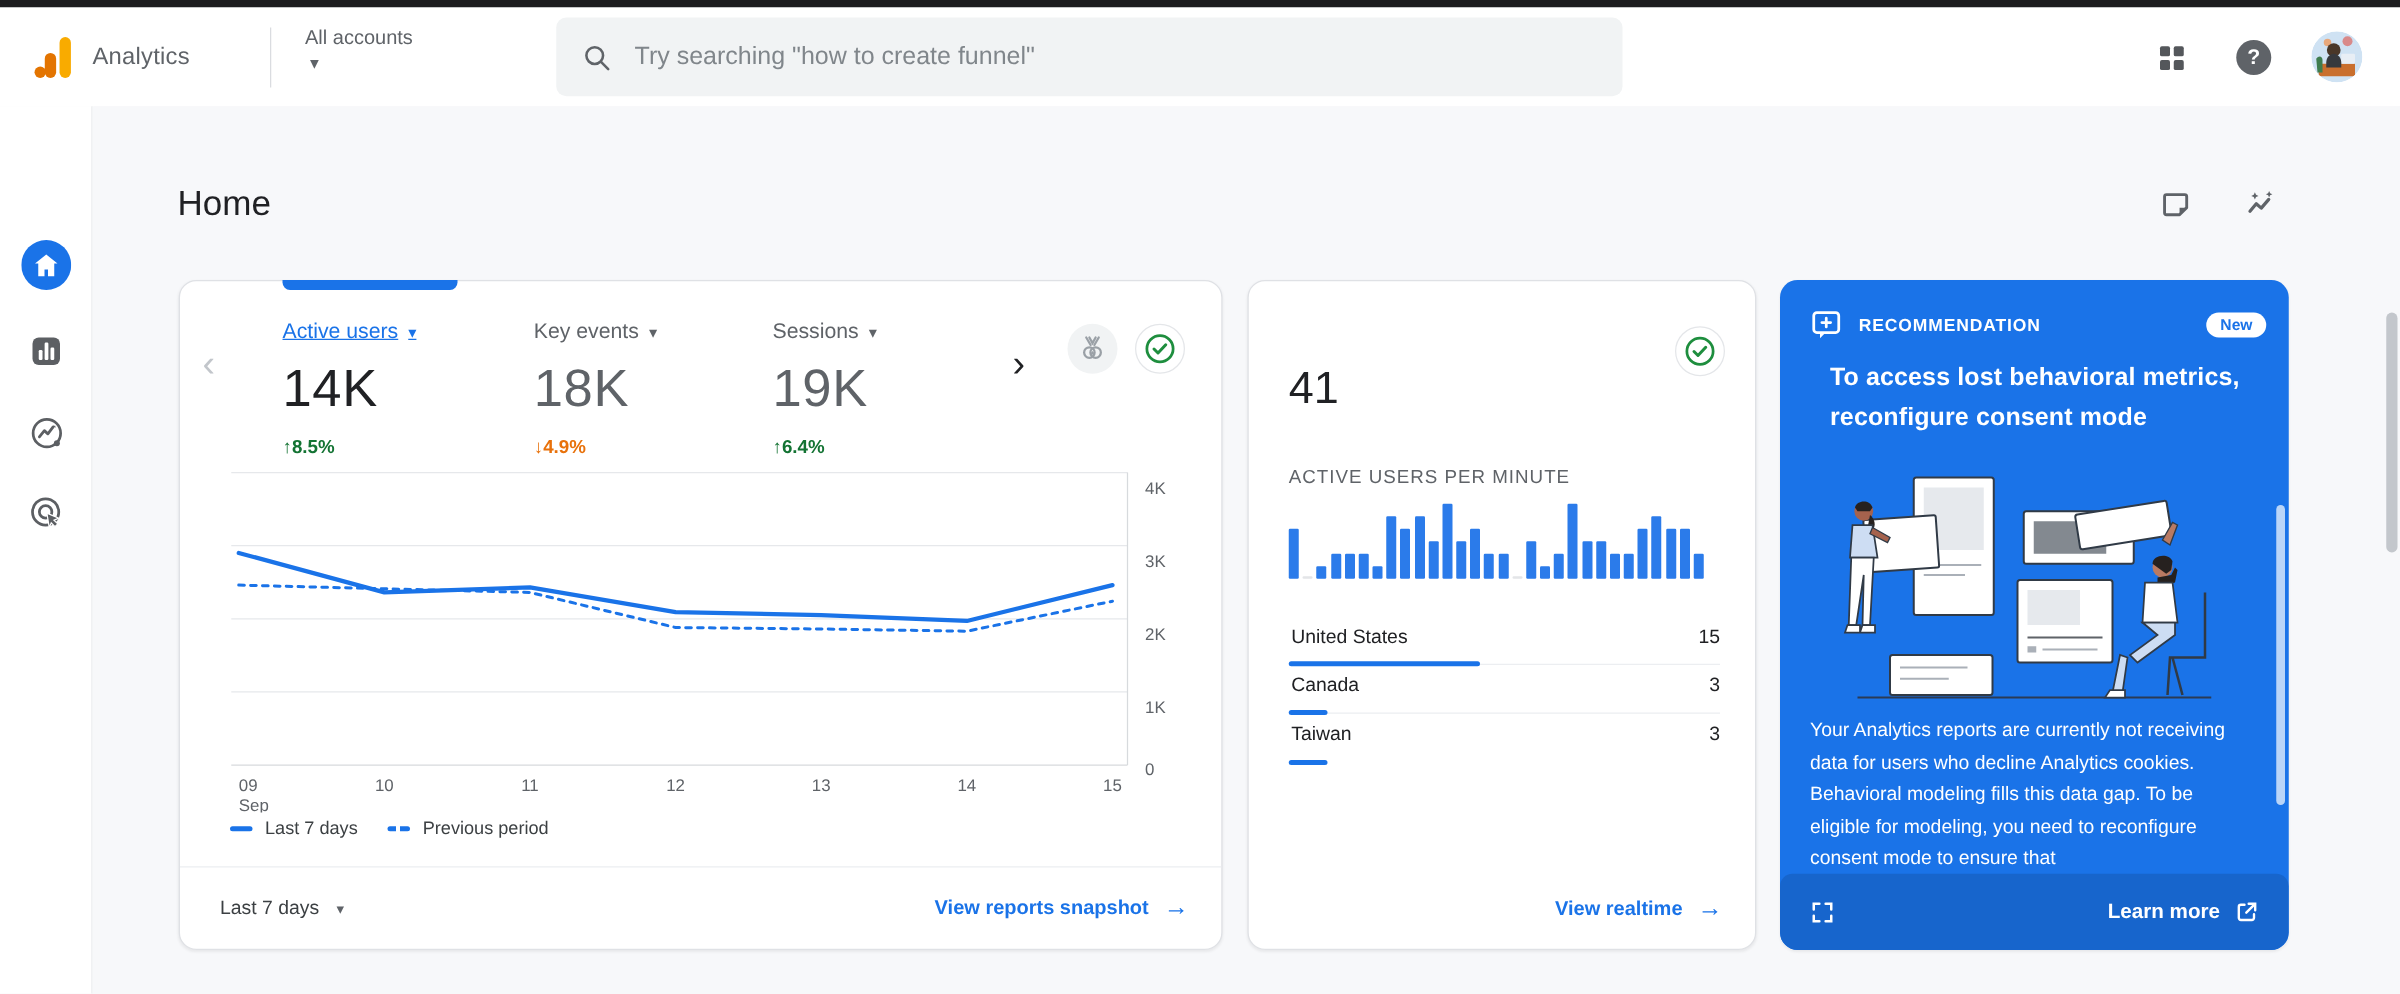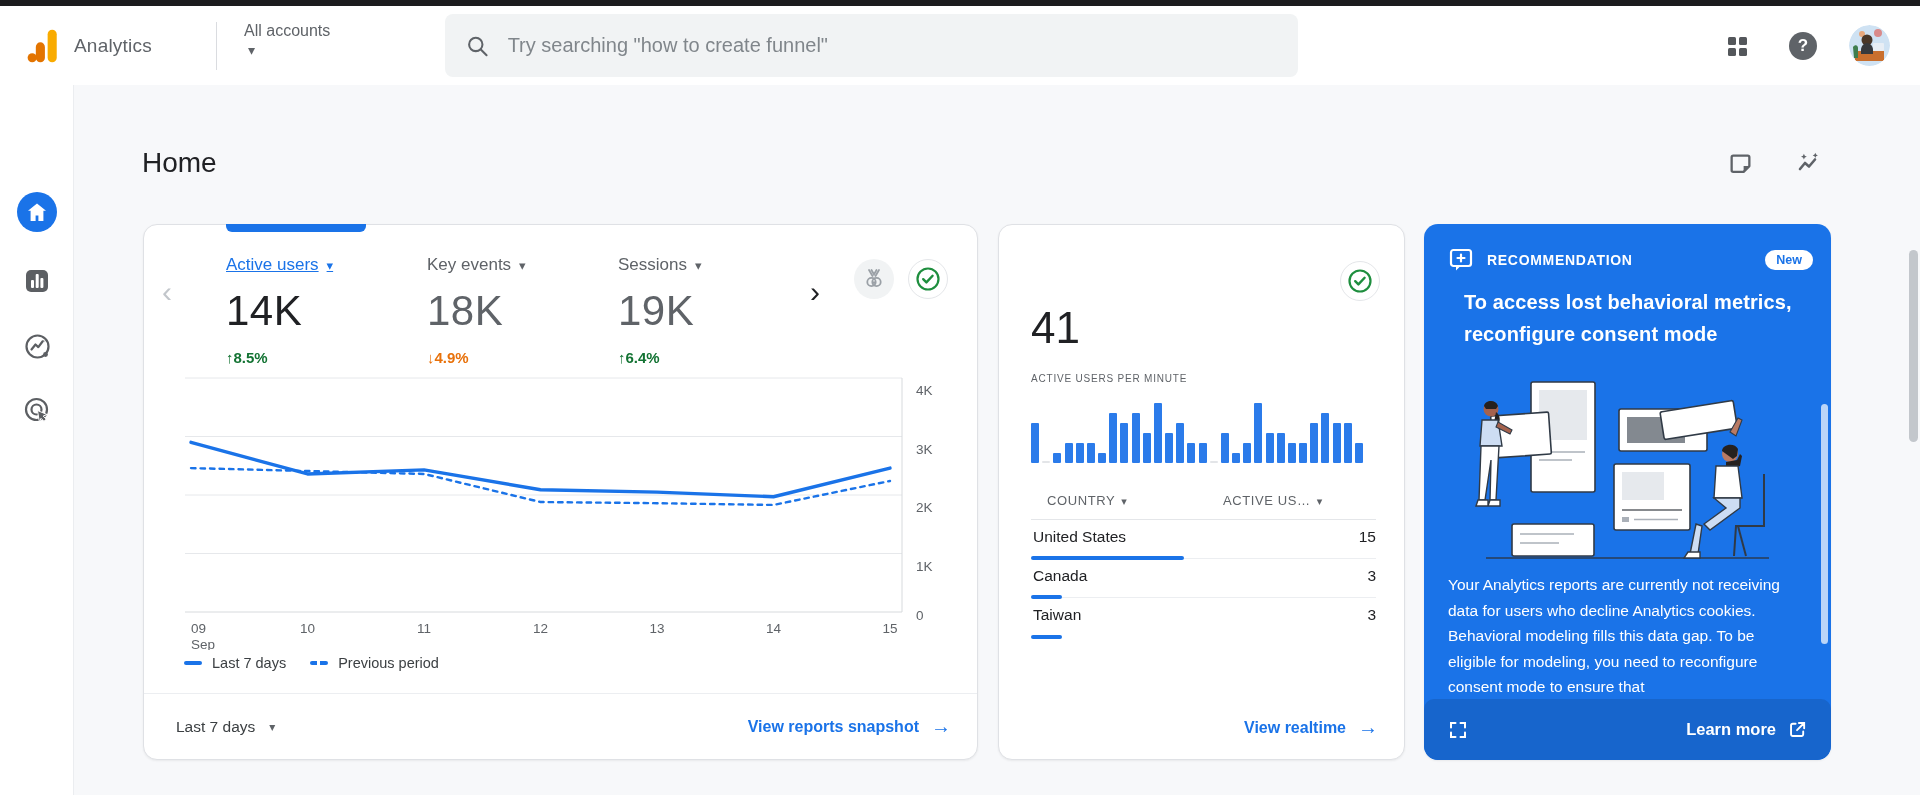--- a/index.html
+++ b/index.html
@@ -69,22 +69,22 @@
   .lg-swatch.dashed { background:linear-gradient(90deg,#1a73e8 0 7px,transparent 7px 10px,#1a73e8 10px 18px); margin-left:14px; }
   .card-footer { position:absolute; left:0; bottom:0; width:100%; height:66px; border-top:1px solid #eceef1; display:flex; align-items:center; justify-content:space-between; padding:0 26px 0 32px; }
   .range-select { font-size:15.5px; color:#3c4043; cursor:pointer; display:flex; align-items:center; gap:14px; }
   .range-select .caret { font-size:12px; color:#5f6368; }
   .card-link { font-size:16px; color:#1a73e8; font-weight:bold; cursor:pointer; text-decoration:none; display:flex; align-items:center; gap:12px; }
   .card-link .arrow { font-size:20px; font-weight:normal; }
 
   
   .rt-title { position:absolute; left:32px; top:44px; font-size:14px; letter-spacing:.8px; color:#5f6368; border-bottom:2px dashed #b8bcc1; padding-bottom:7px; }
   .card-realtime .check-badge { right:24px; top:36px; position:absolute; }
-  .rt-value { position:absolute; left:32px; top:78px; font-size:44px; color:#202124; }
-  .rt-permin { position:absolute; left:32px; top:148px; font-size:10px; letter-spacing:.8px; color:#5f6368; }
+  .rt-value { position:absolute; left:32px; top:64px; font-size:36px; color:#202124; }
+  .rt-permin { position:absolute; left:32px; top:148px; font-size:15px; letter-spacing:.8px; color:#5f6368; }
   .rt-bars { position:absolute; left:32px; top:176px; width:332px; height:62px; display:flex; justify-content:space-between; align-items:flex-end; }
   .rt-bar { width:8px; background:#2b7bea; border-radius:1px; }
   .rt-bar.zero { background:#e3e5e8; }
   .rt-table { position:absolute; left:32px; top:268px; width:345px; }
   .rt-thead { position:relative; height:27px; border-bottom:1px solid #e4e6e9; font-size:13px; letter-spacing:.6px; color:#5f6368; }
   .rt-th1 { position:absolute; left:16px; top:0; cursor:pointer; }
   .rt-th2 { position:absolute; left:192px; top:0; cursor:pointer; }
   .rt-thead .caret { font-size:11px; margin-left:6px; }
   .rt-row { position:relative; height:39px; border-bottom:1px solid #eceef1; }
   .rt-row:last-child { border-bottom:none; }
@@ -352,24 +352,20 @@
           <div class="rt-bar" style="height: 20px;"></div>
           <div class="rt-bar" style="height: 20px;"></div>
           <div class="rt-bar" style="height: 40px;"></div>
           <div class="rt-bar" style="height: 50px;"></div>
           <div class="rt-bar" style="height: 40px;"></div>
           <div class="rt-bar" style="height: 40px;"></div>
           <div class="rt-bar" style="height: 20px;"></div>
         </div>
 
       <div class="rt-table">
-        <div class="rt-thead">
-          <span class="rt-th1"><span>COUNTRY</span><span class="caret">▾</span></span>
-          <span class="rt-th2"><span>ACTIVE US…</span><span class="caret">▾</span></span>
-        </div>
         <div id="rtRows">
             <div class="rt-row">
               <span class="rt-country">United States</span>
               <span class="rt-count">15</span>
               <span class="rt-rowbar" style="width: 153px;"></span>
             </div>
             <div class="rt-row">
               <span class="rt-country">Canada</span>
               <span class="rt-count">3</span>
               <span class="rt-rowbar" style="width: 31px;"></span>

